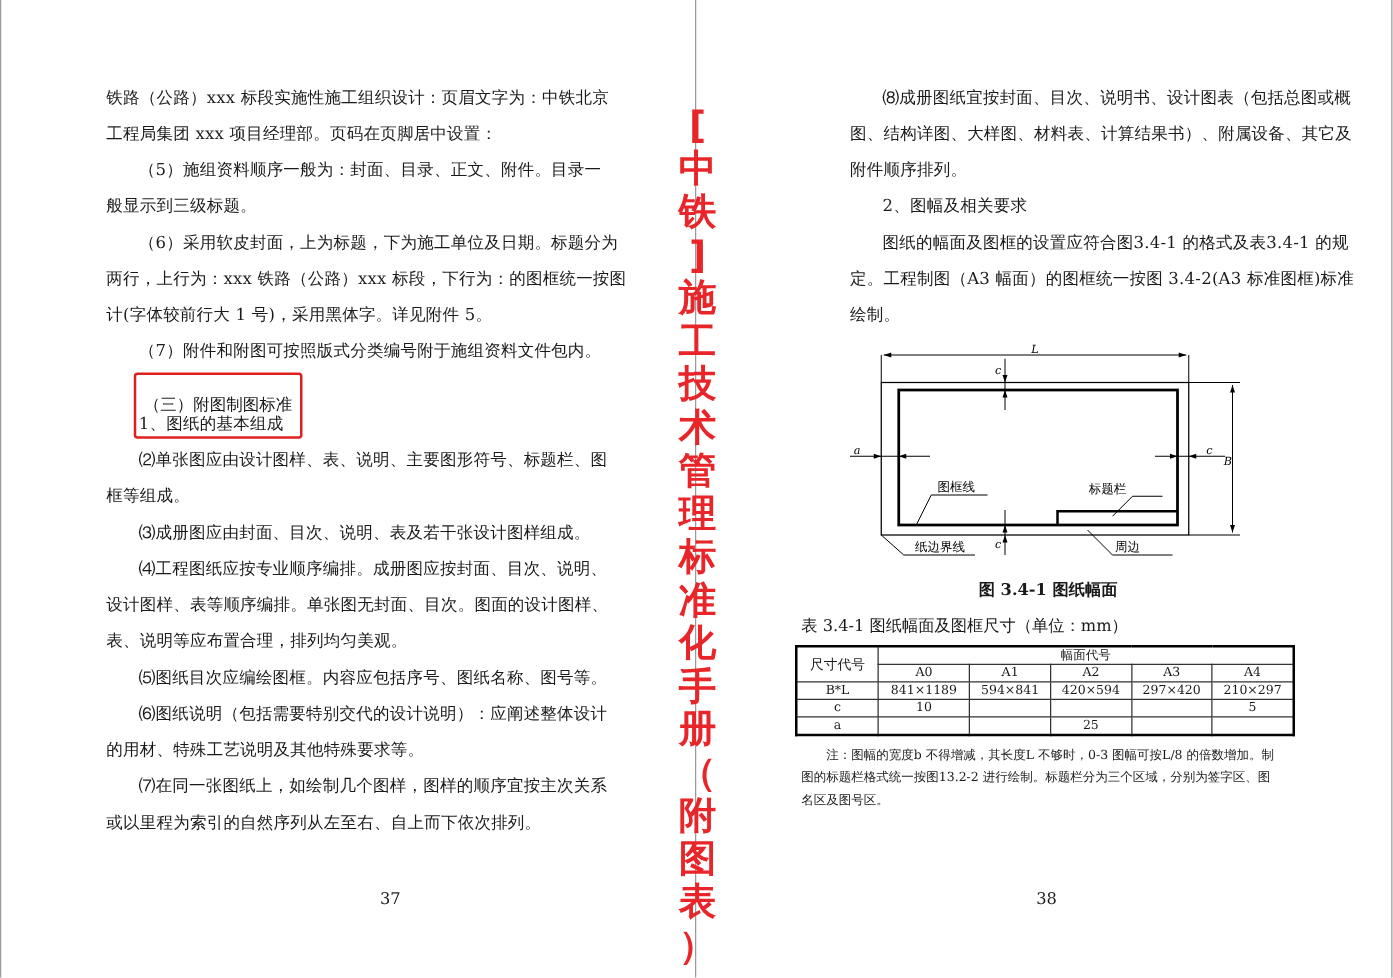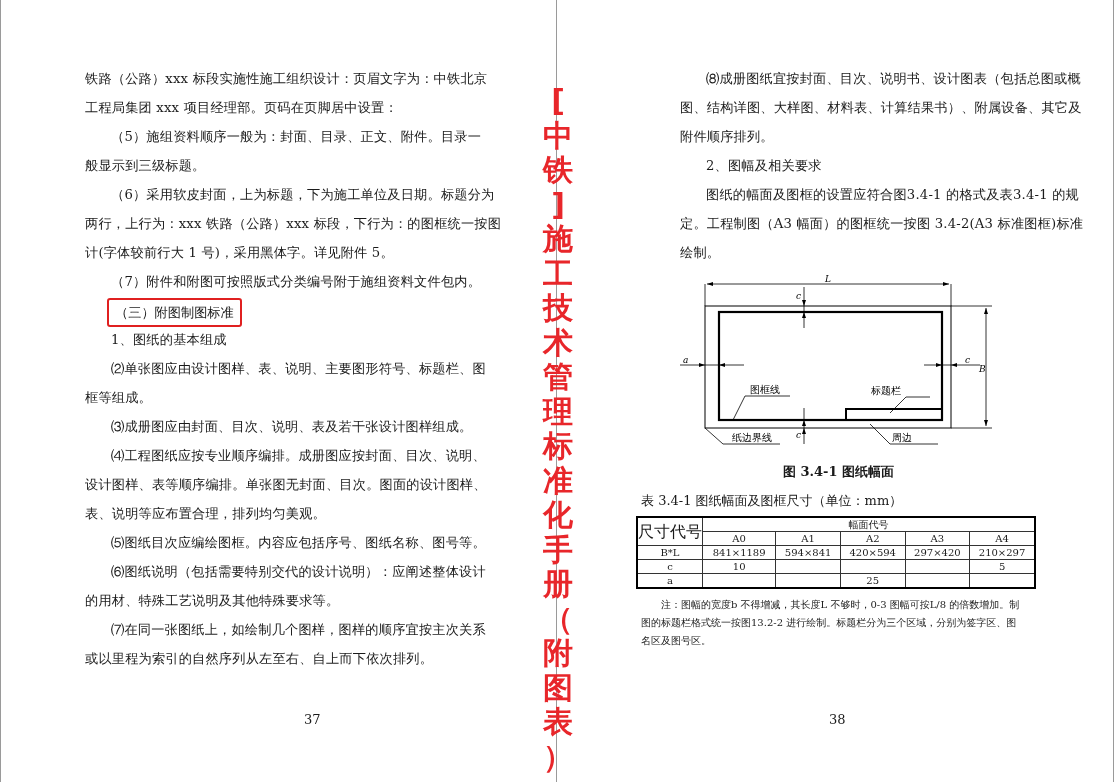--- a/index.html
+++ b/index.html
@@ -16,21 +16,21 @@
 
   .page { position: absolute; top: 64px; }
   .page.left { left: 85px; width: 392px; }
   .page.right { left: 641px; width: 395px; margin-left: 39px; }
 
   .line { font-size: 13.2px; line-height: 29px; white-space: nowrap; height: 29px; letter-spacing: 0.2px; }
   .indent { padding-left: 26px; }
   .heading-box {
     display: inline-block; position: relative; left: 22px;
     border: 2px solid #e02020; border-radius: 3px;
-    padding: 0 6px; line-height: 25px; height: 25px; margin-top: 2px;
+    padding: 12px 6px; line-height: 25px; height: 25px; margin-top: 2px;
     font-size: 13.2px;
   }
   .heading-row { height: 29px; }
 
   .page-number { position: absolute; top: 712px; font-size: 13px; }
   .pn-left { left: 272px; margin-left: 32px; }
   .pn-right { left: 829px; }
 
   .banner {
     position: absolute; left: 541px; top: 84px; width: 34px;
@@ -42,21 +42,21 @@
   .figure { position: absolute; left: 680px; top: 272px; width: 320px; height: 190px; }
   .fig-caption { position: absolute; top: 463px; left: 641px; width: 395px; text-align: center; font-size: 13px; font-weight: bold; }
   .tbl-caption { position: absolute; top: 492px; left: 641px; width: 395px; text-align: left; font-size: 13px; }
 
   table.size-table {
     position: absolute; left: 636px; top: 516px; width: 400px;
     border-collapse: collapse; border: 2px solid #000;
     font-size: 10px; text-align: center;
   }
   table.size-table td { border: 1px solid #333; height: 13px; padding: 0; line-height: 13px; }
-  table.size-table td.hdr-big { font-size: 16px; }
+  table.size-table td.hdr-big { font-size: 11px; }
   .note { position: absolute; left: 641px; top: 596px; width: 395px; font-size: 10px; line-height: 18px; }
   .note .first { padding-left: 20px; }
 </style>
 </head>
 <body>
 
 <div class="edge left"></div>
 <div class="edge right"></div>
 <div class="spine"></div>
 

